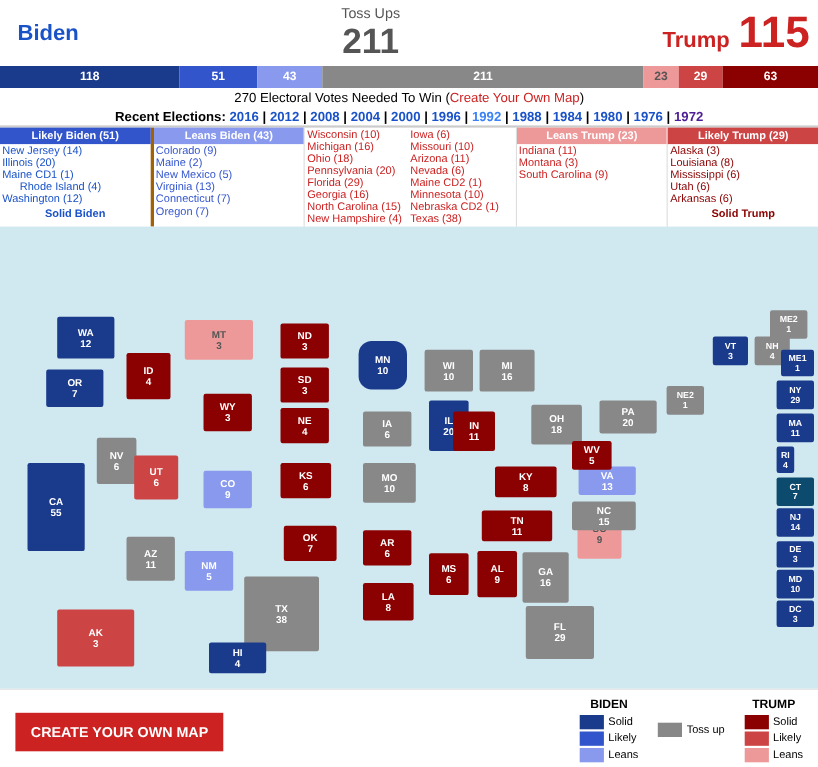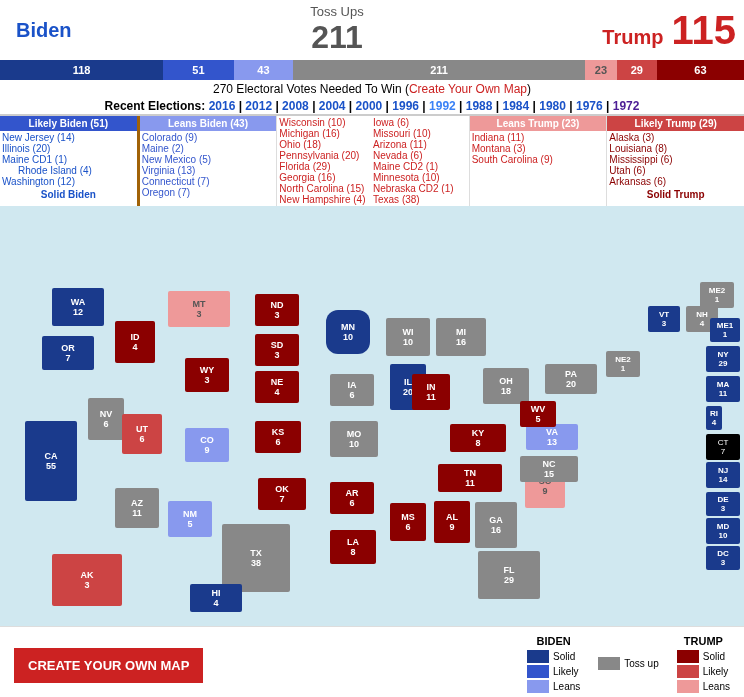--- a/index.html
+++ b/index.html
@@ -329,21 +329,21 @@
   <div style="position:absolute;top:170px;left:706px;width:34px;height:26px;background:#1a3a8c;display:flex;flex-direction:column;align-items:center;justify-content:center;color:#fff;font-size:8px;font-weight:bold;border-radius:2px;cursor:pointer;">
     <span>MA</span>
       <span>11</span>
   </div>
 
   <div style="position:absolute;top:200px;left:706px;width:16px;height:24px;background:#1a3a8c;display:flex;flex-direction:column;align-items:center;justify-content:center;color:#fff;font-size:8px;font-weight:bold;border-radius:2px;cursor:pointer;">
     <span>RI</span>
       <span>4</span>
   </div>
 
-  <div style="position:absolute;top:228px;left:706px;width:34px;height:26px;background:#000000;display:flex;flex-direction:column;align-items:center;justify-content:center;color:#fff;font-size:8px;font-weight:normal;border-radius:2px;cursor:pointer;">
+  <div style="position:absolute;top:228px;left:706px;width:34px;height:26px;background:#0c4a6e;display:flex;flex-direction:column;align-items:center;justify-content:center;color:#fff;font-size:8px;font-weight:bold;border-radius:2px;cursor:pointer;">
     <span>CT</span>
       <span>7</span>
   </div>
 
   <div style="position:absolute;top:256px;left:706px;width:34px;height:26px;background:#1a3a8c;display:flex;flex-direction:column;align-items:center;justify-content:center;color:#fff;font-size:8px;font-weight:bold;border-radius:2px;cursor:pointer;">
     <span>NJ</span>
       <span>14</span>
   </div>
 
   <div style="position:absolute;top:286px;left:706px;width:34px;height:24px;background:#1a3a8c;display:flex;flex-direction:column;align-items:center;justify-content:center;color:#fff;font-size:8px;font-weight:bold;border-radius:2px;cursor:pointer;">

